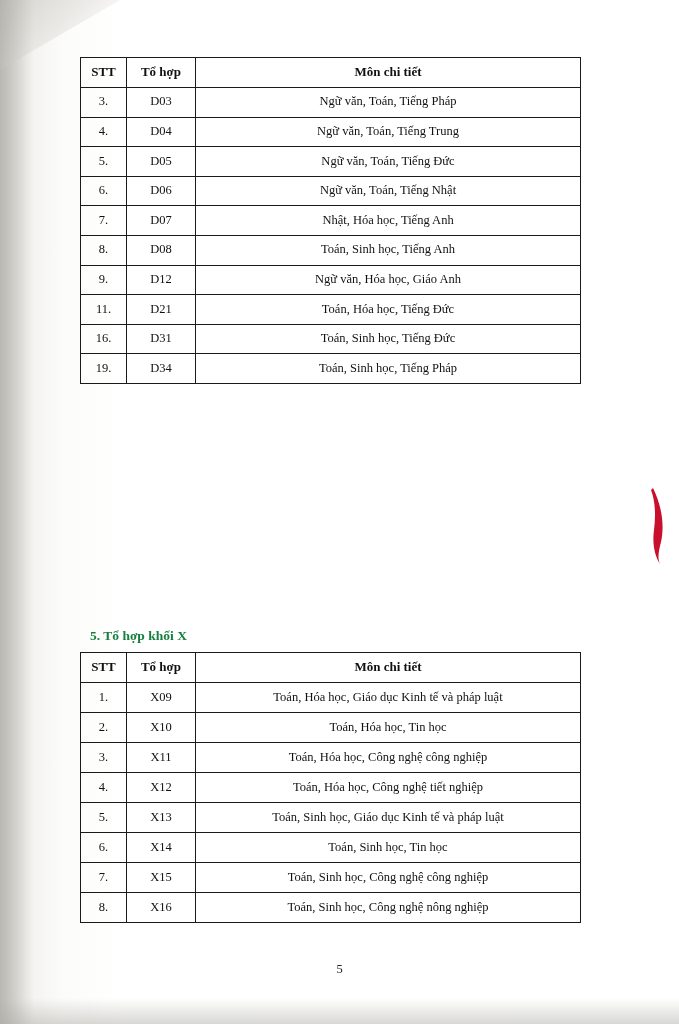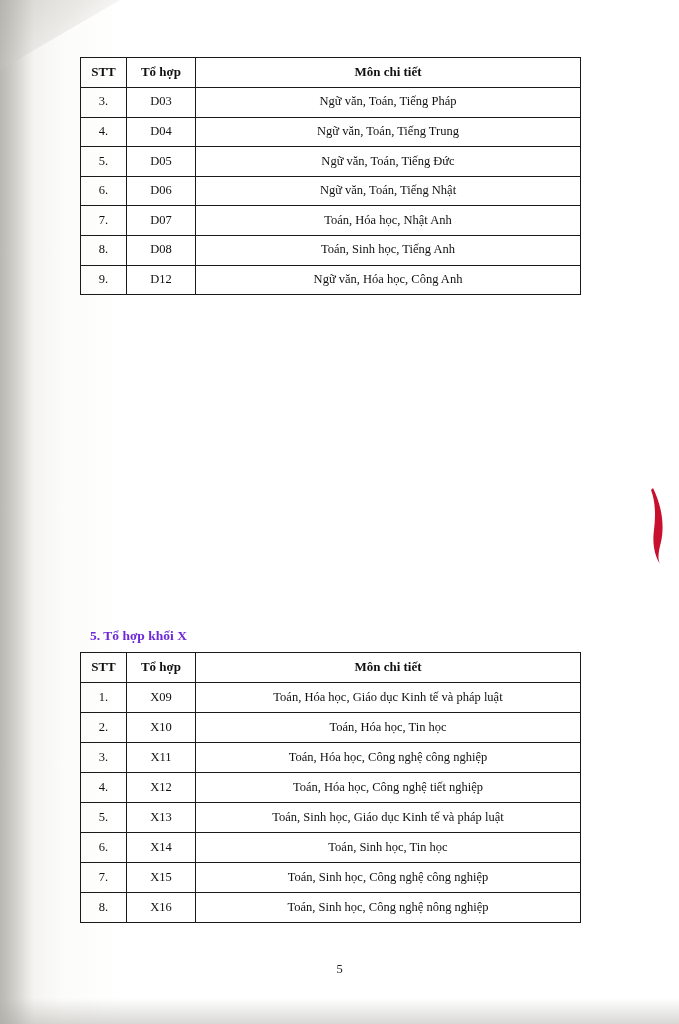--- a/index.html
+++ b/index.html
@@ -110,21 +110,21 @@
   .cell-stt { font-size: 12.5px; }
   .cell-code { font-size: 13px; }
   .cell-sub { font-size: 13.5px; }
 
   .section-label {
     position: absolute;
     left: 90px;
     top: 628px;
     font-size: 13.5px;
     font-weight: bold;
-    color: #6d28d9;
+    color: #15803d;
   }
 
   .page-number {
     position: absolute;
     left: 0;
     top: 962px;
     width: 679px;
     text-align: center;
     font-size: 12.5px;
     color: #222;
@@ -169,31 +169,46 @@
         <td class="cell-sub">Ngữ văn, Toán, Tiếng Đức</td>
       </tr>
       <tr>
         <td class="cell-stt">6.</td>
         <td class="cell-code">D06</td>
         <td class="cell-sub">Ngữ văn, Toán, Tiếng Nhật</td>
       </tr>
       <tr>
         <td class="cell-stt">7.</td>
         <td class="cell-code">D07</td>
-        <td class="cell-sub">Toán, Hóa học, Nhật Anh</td>
+        <td class="cell-sub">Nhật, Hóa học, Tiếng Anh</td>
       </tr>
       <tr>
         <td class="cell-stt">8.</td>
         <td class="cell-code">D08</td>
         <td class="cell-sub">Toán, Sinh học, Tiếng Anh</td>
       </tr>
       <tr>
         <td class="cell-stt">9.</td>
         <td class="cell-code">D12</td>
-        <td class="cell-sub">Ngữ văn, Hóa học, Công Anh</td>
+        <td class="cell-sub">Ngữ văn, Hóa học, Giáo Anh</td>
+      </tr>
+      <tr>
+        <td class="cell-stt">11.</td>
+        <td class="cell-code">D21</td>
+        <td class="cell-sub">Toán, Hóa học, Tiếng Đức</td>
+      </tr>
+      <tr>
+        <td class="cell-stt">16.</td>
+        <td class="cell-code">D31</td>
+        <td class="cell-sub">Toán, Sinh học, Tiếng Đức</td>
+      </tr>
+      <tr>
+        <td class="cell-stt">19.</td>
+        <td class="cell-code">D34</td>
+        <td class="cell-sub">Toán, Sinh học, Tiếng Pháp</td>
       </tr>
     </tbody>
   </table>
 
   <div class="section-label">5. Tổ hợp khối X</div>
 
   <table class="doc-table t2">
     <thead>
       <tr>
         <th class="col-stt">STT</th>

